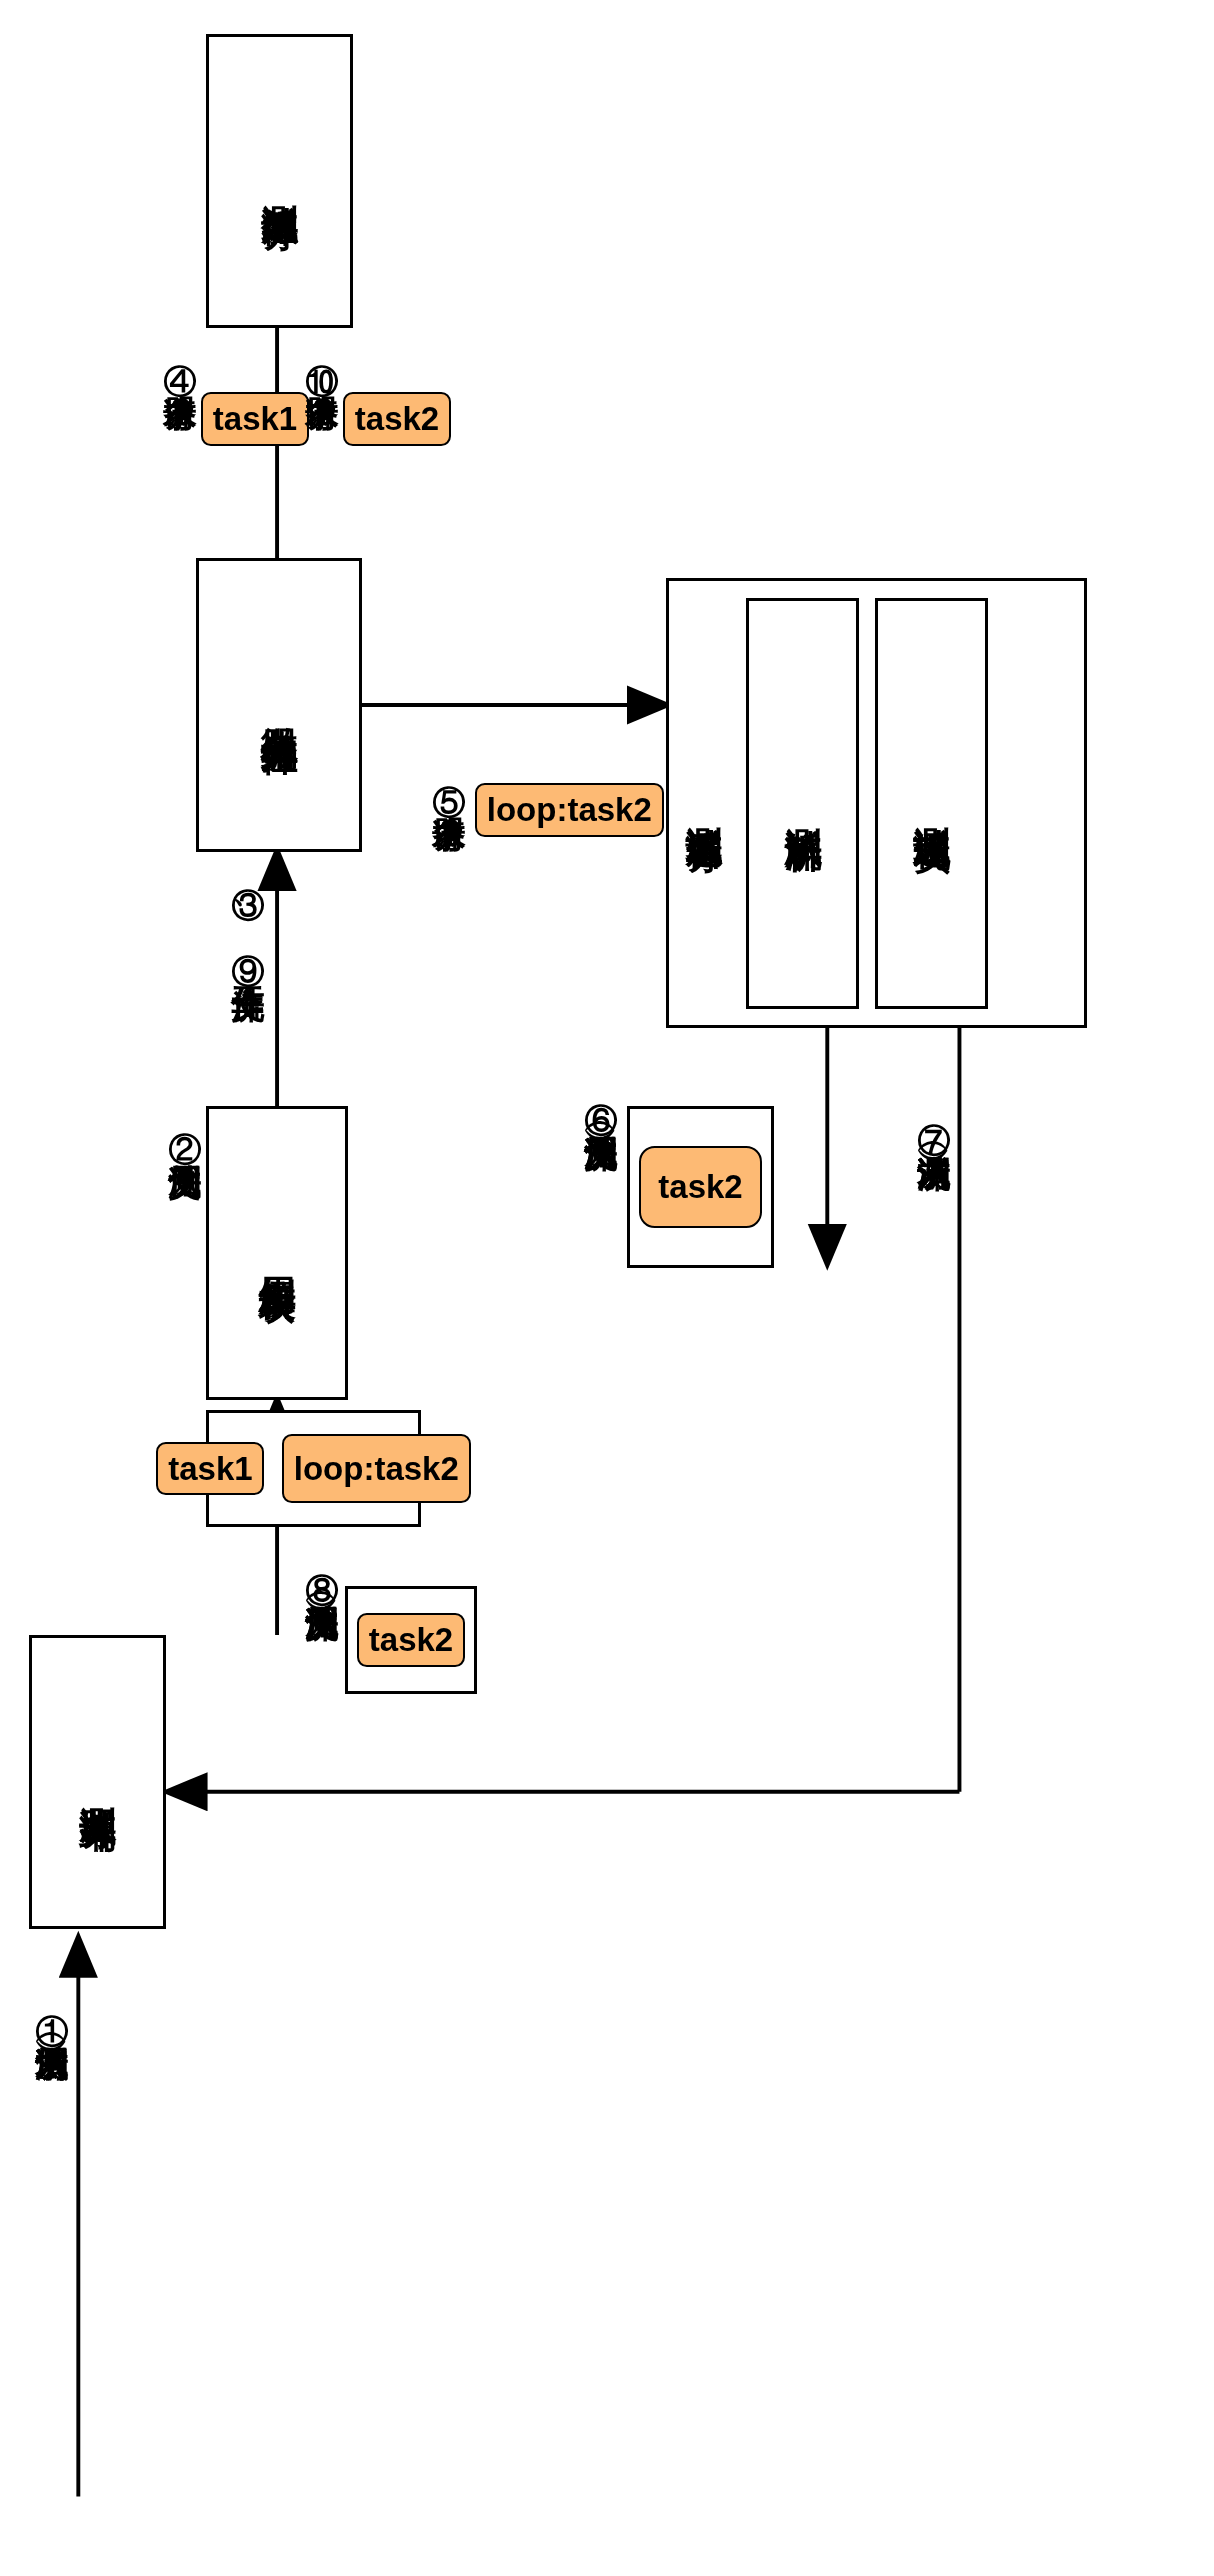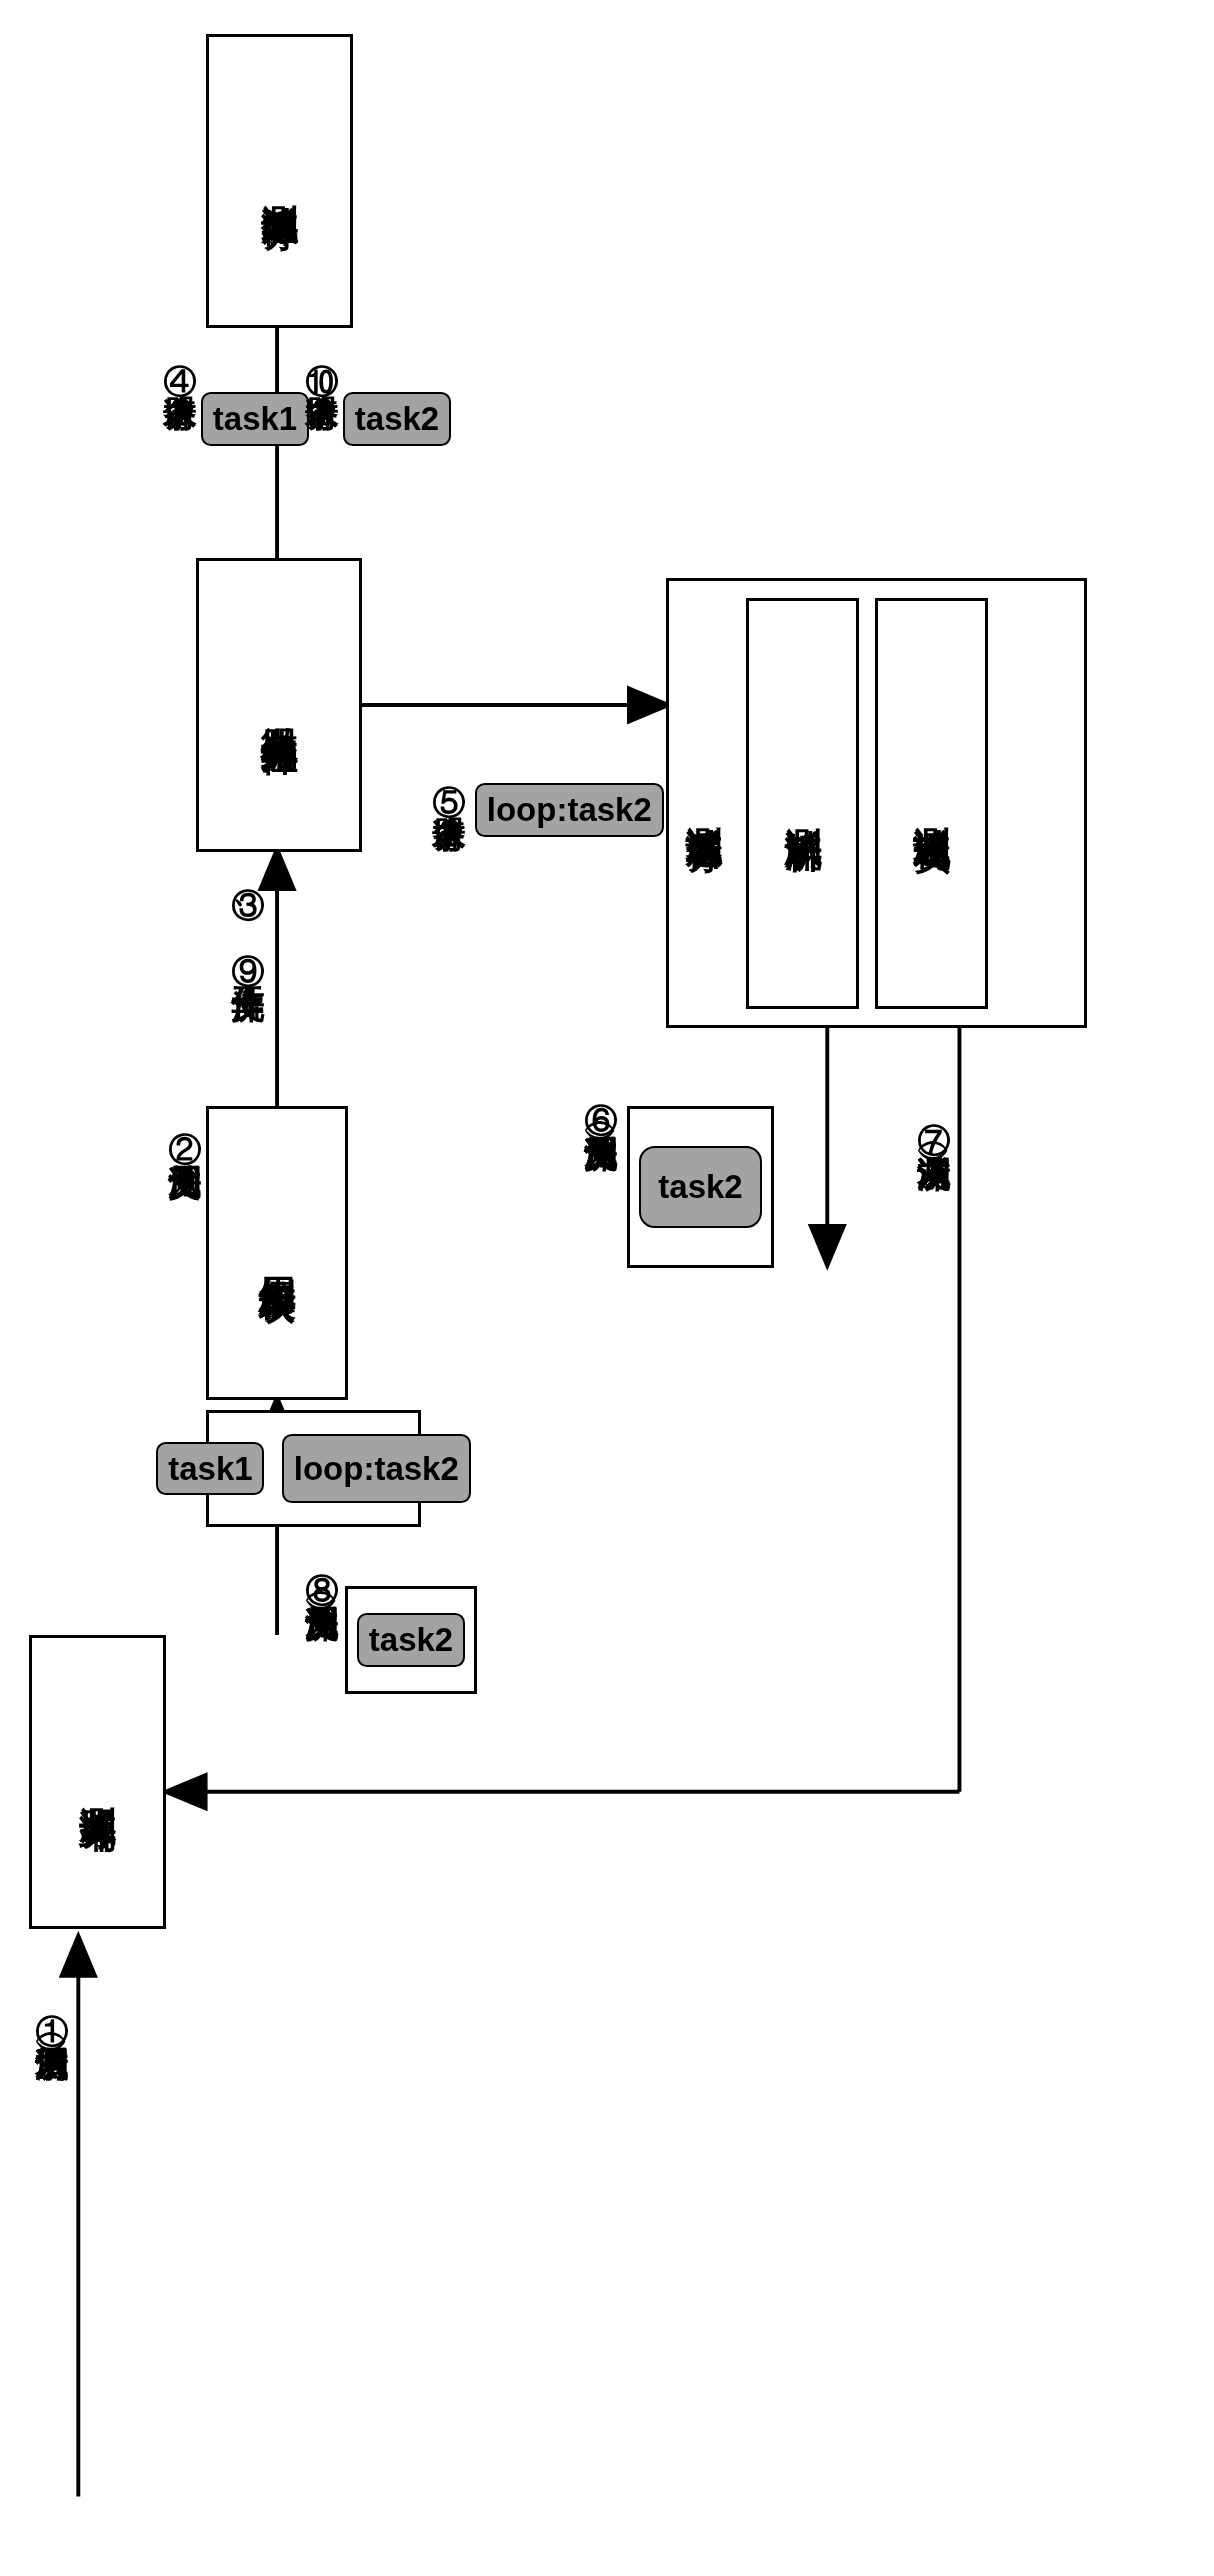--- a/index.html
+++ b/index.html
@@ -24,21 +24,21 @@
     font-size: 37px;
     font-weight: bold;
     letter-spacing: 2px;
   }
   .small {
     border: 2.9px solid #000;
     border-radius: 9.8px;
     padding: 5.9px 9.8px;
     font-size: 33px;
     font-weight: bold;
-    background: #a3a3a3;
+    background: #fdba74;
     display: inline-block;
   }
   .label-v {
     position: absolute;
     writing-mode: vertical-rl;
     text-orientation: upright;
     font-size: 33px;
     font-weight: bold;
   }
   .label-v-mixed {

